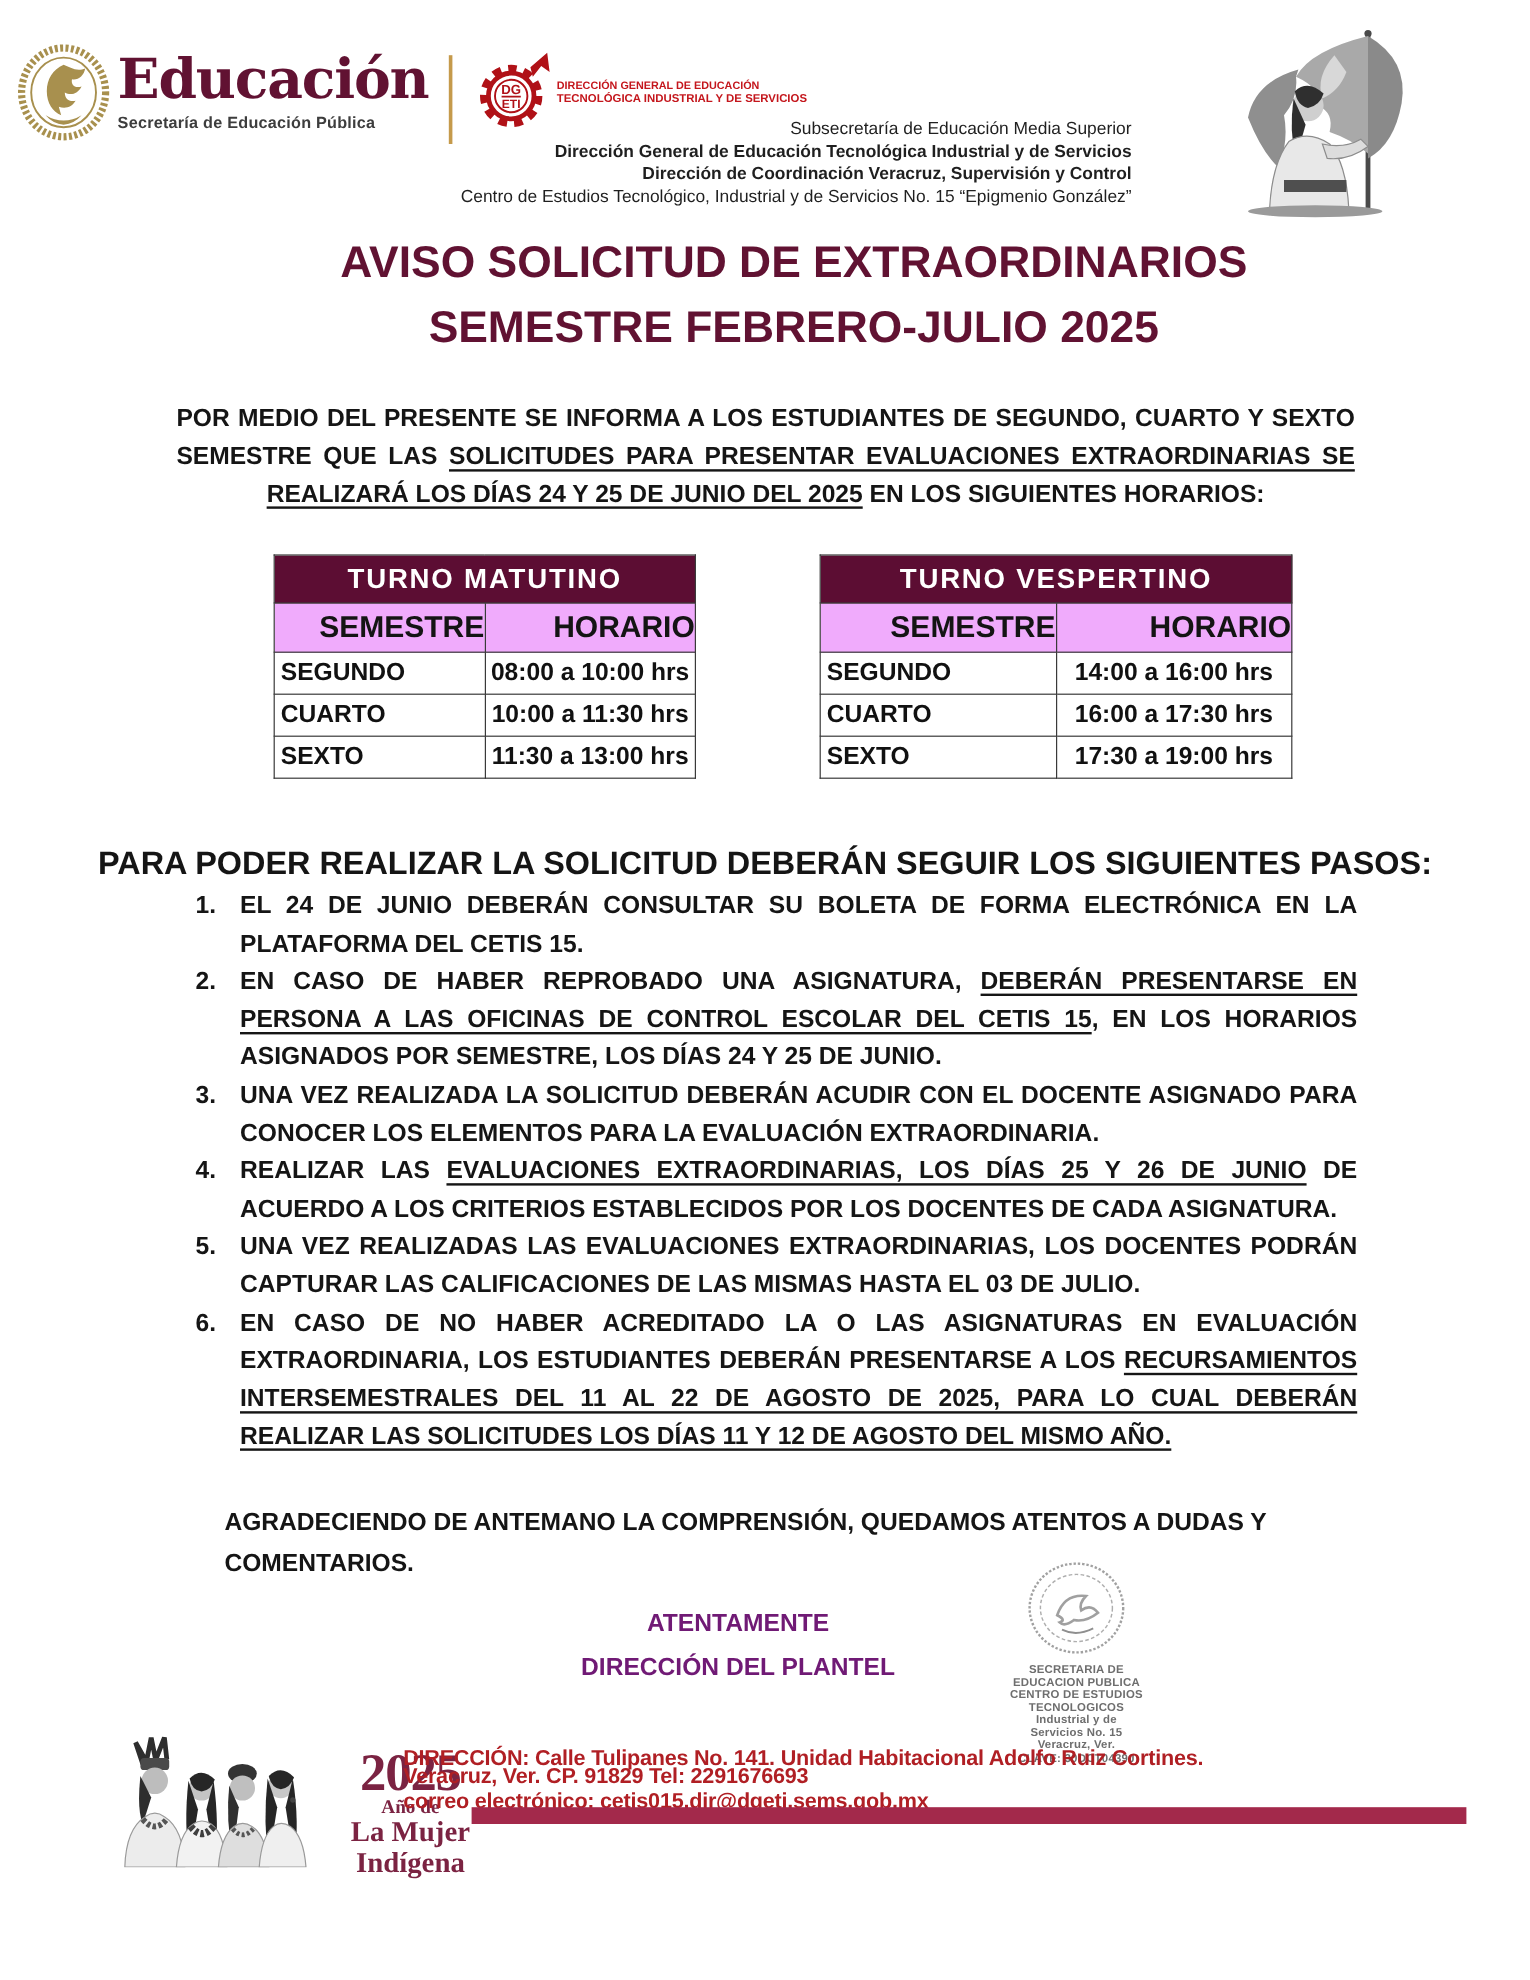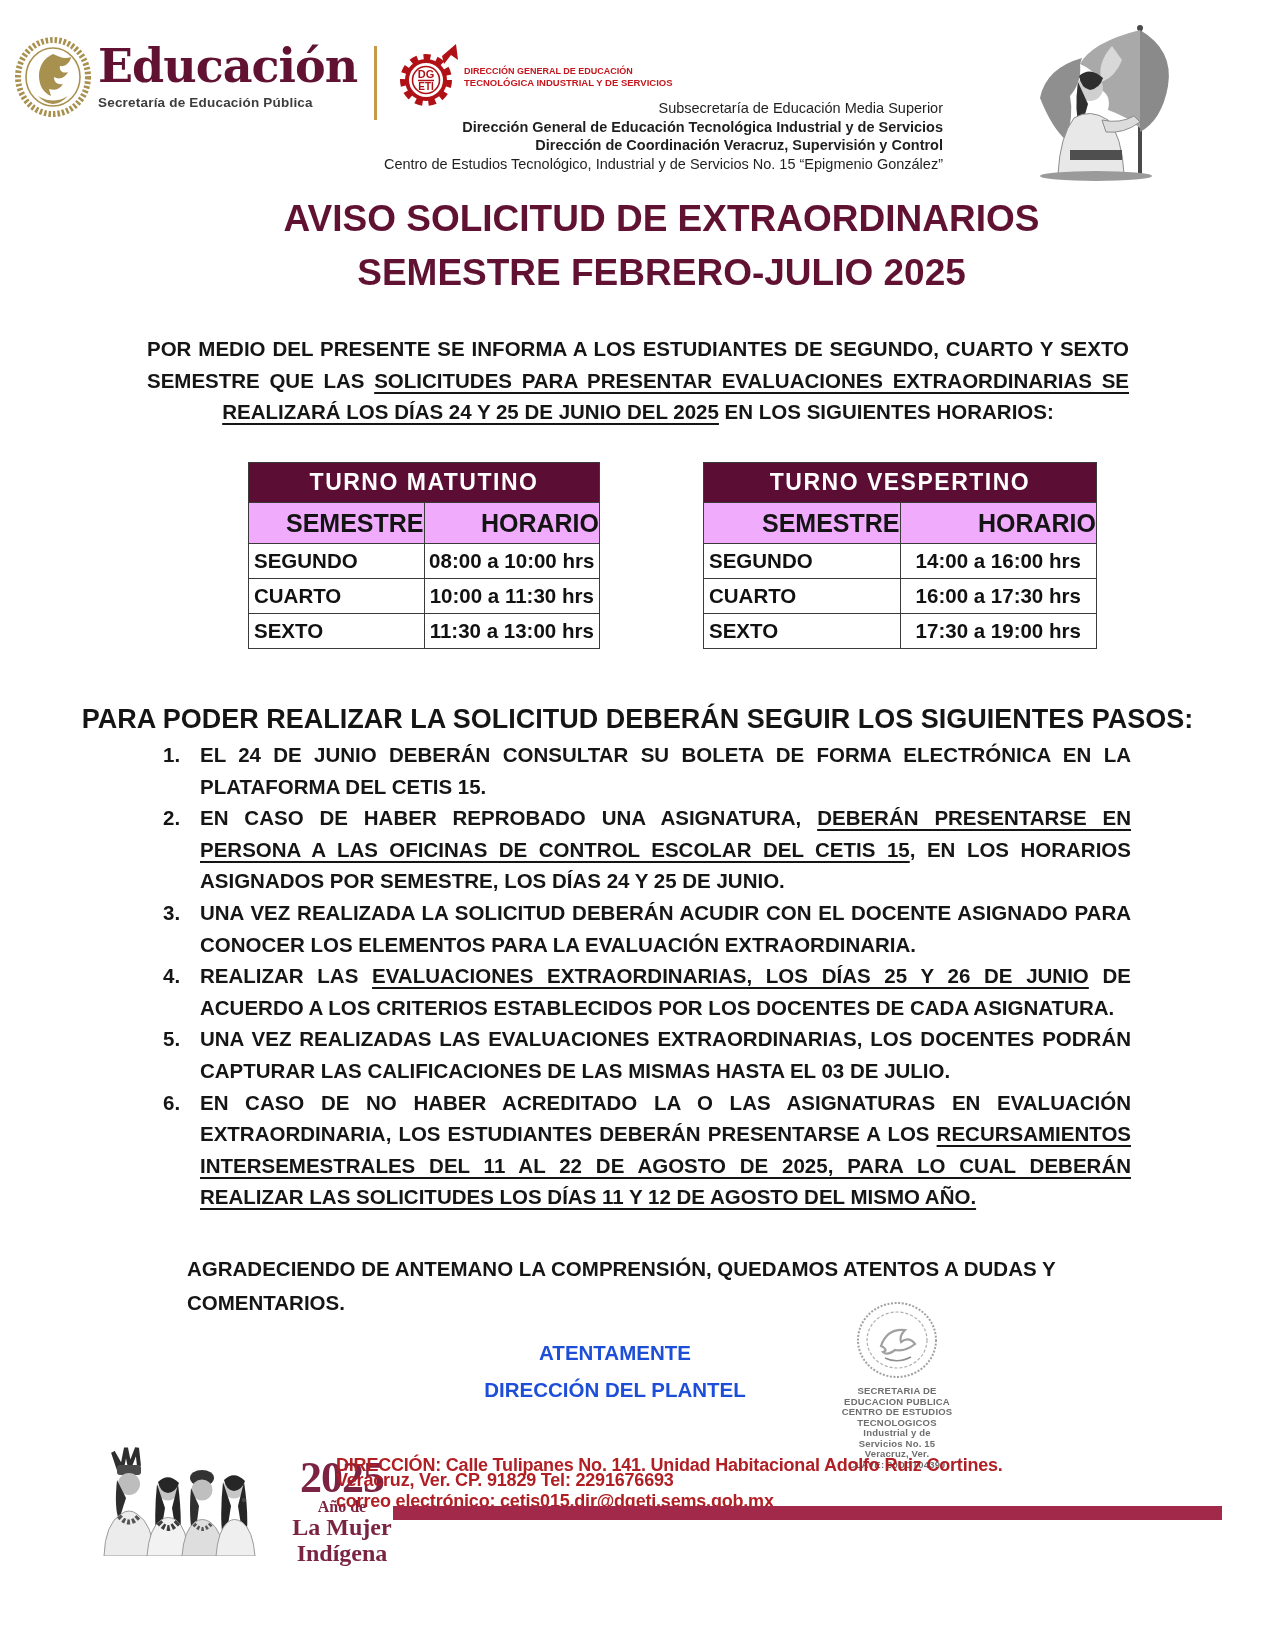--- a/index.html
+++ b/index.html
@@ -28,21 +28,21 @@
              color:#611232;font-size:37px;line-height:42px;padding-left:24px;}
   #title1{top:198px;}
   #title2{top:252px;}
 
   
   .intro{position:absolute;left:147px;top:333px;width:982px;font-size:20.5px;font-weight:bold;
          line-height:31.5px;text-align:justify;text-align-last:center;color:#151515;}
   .u{text-decoration:underline;text-decoration-thickness:2px;text-underline-offset:4px;}
 
   
-  .tbl{position:absolute;top:462px;border-collapse:collapse;table-layout:fixed;margin-left:20px;}
+  .tbl{position:absolute;top:462px;border-collapse:collapse;table-layout:fixed;}
   #tbl-mat{left:228px;width:352px;}
   #tbl-ves{left:683px;width:394px;}
   .tbl th,.tbl td{border:1.5px solid #3a3a3a;padding:0;}
   .tbl .ttl{background:#5C0D33;color:#fff;font-size:23px;font-weight:bold;height:39px;
             text-align:center;letter-spacing:1.5px;}
   .tbl .hd{background:#f0abfc;color:#141414;font-size:25px;font-weight:bold;height:40px;text-align:right;}
   .tbl .c1{width:52%;font-size:20.5px;font-weight:bold;height:34px;padding-left:5px;text-align:left;}
   .tbl .c2{width:48%;font-size:20.5px;font-weight:bold;height:34px;text-align:center;}
 
   
@@ -50,21 +50,21 @@
                  font-size:27px;font-weight:bold;color:#151515;}
   .steps{position:absolute;left:163px;top:739px;width:968px;}
   .step{display:flex;font-size:20.5px;font-weight:bold;line-height:31.6px;color:#151515;}
   .step .num{flex:0 0 37px;}
   .step .body{flex:1;text-align:justify;text-align-last:left;}
 
   
   .closing{position:absolute;left:187px;top:1252px;width:900px;
            font-size:20.5px;font-weight:bold;line-height:34px;color:#151515;}
   .sig{position:absolute;left:315px;top:1341px;width:600px;text-align:center;
-       font-size:20.5px;font-weight:bold;color:#1d4ed8;}
+       font-size:20.5px;font-weight:bold;color:#701a75;}
   .sig .l2{margin-top:13px;}
 
   
   .stamp{position:absolute;left:802px;top:1300px;width:190px;text-align:center;color:#6e6e6e;}
   .stamp-lines{font-size:9.5px;line-height:10.5px;margin-top:2px;letter-spacing:.2px;font-weight:bold;}
 
   
   .women{position:absolute;left:92px;top:1438px;}
   .yearblock{position:absolute;left:272px;top:1458px;width:140px;text-align:center;color:#7b2342;
              font-family:"Liberation Serif",serif;font-weight:bold;}

